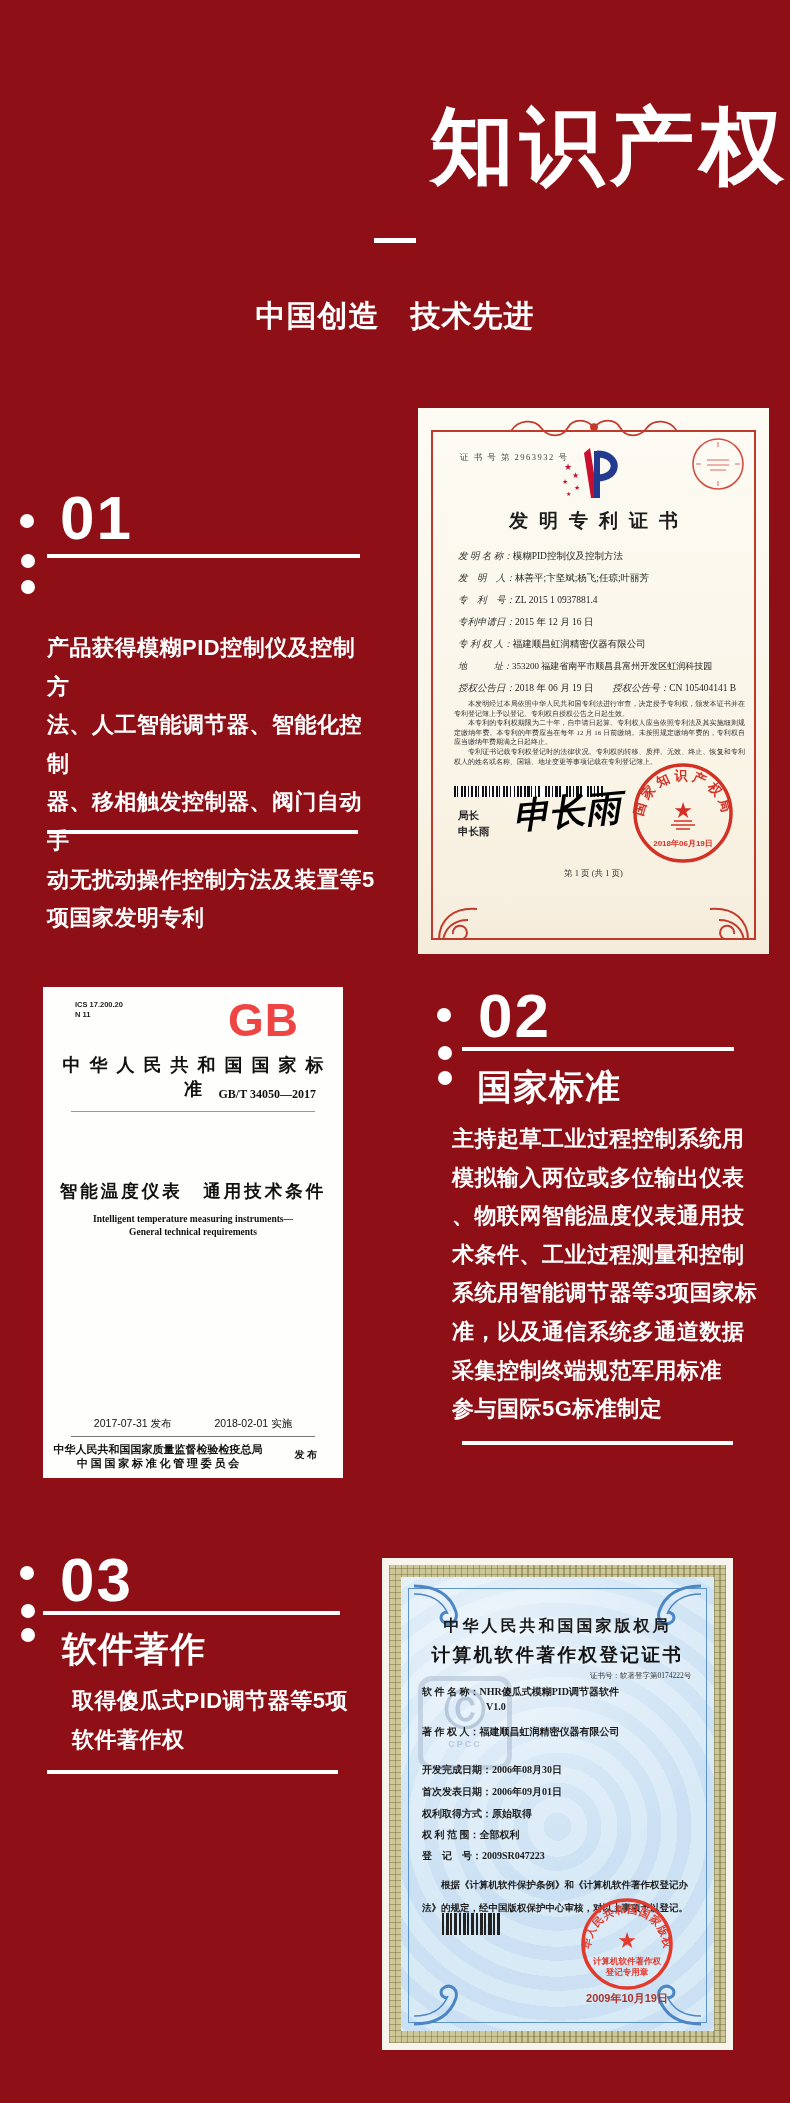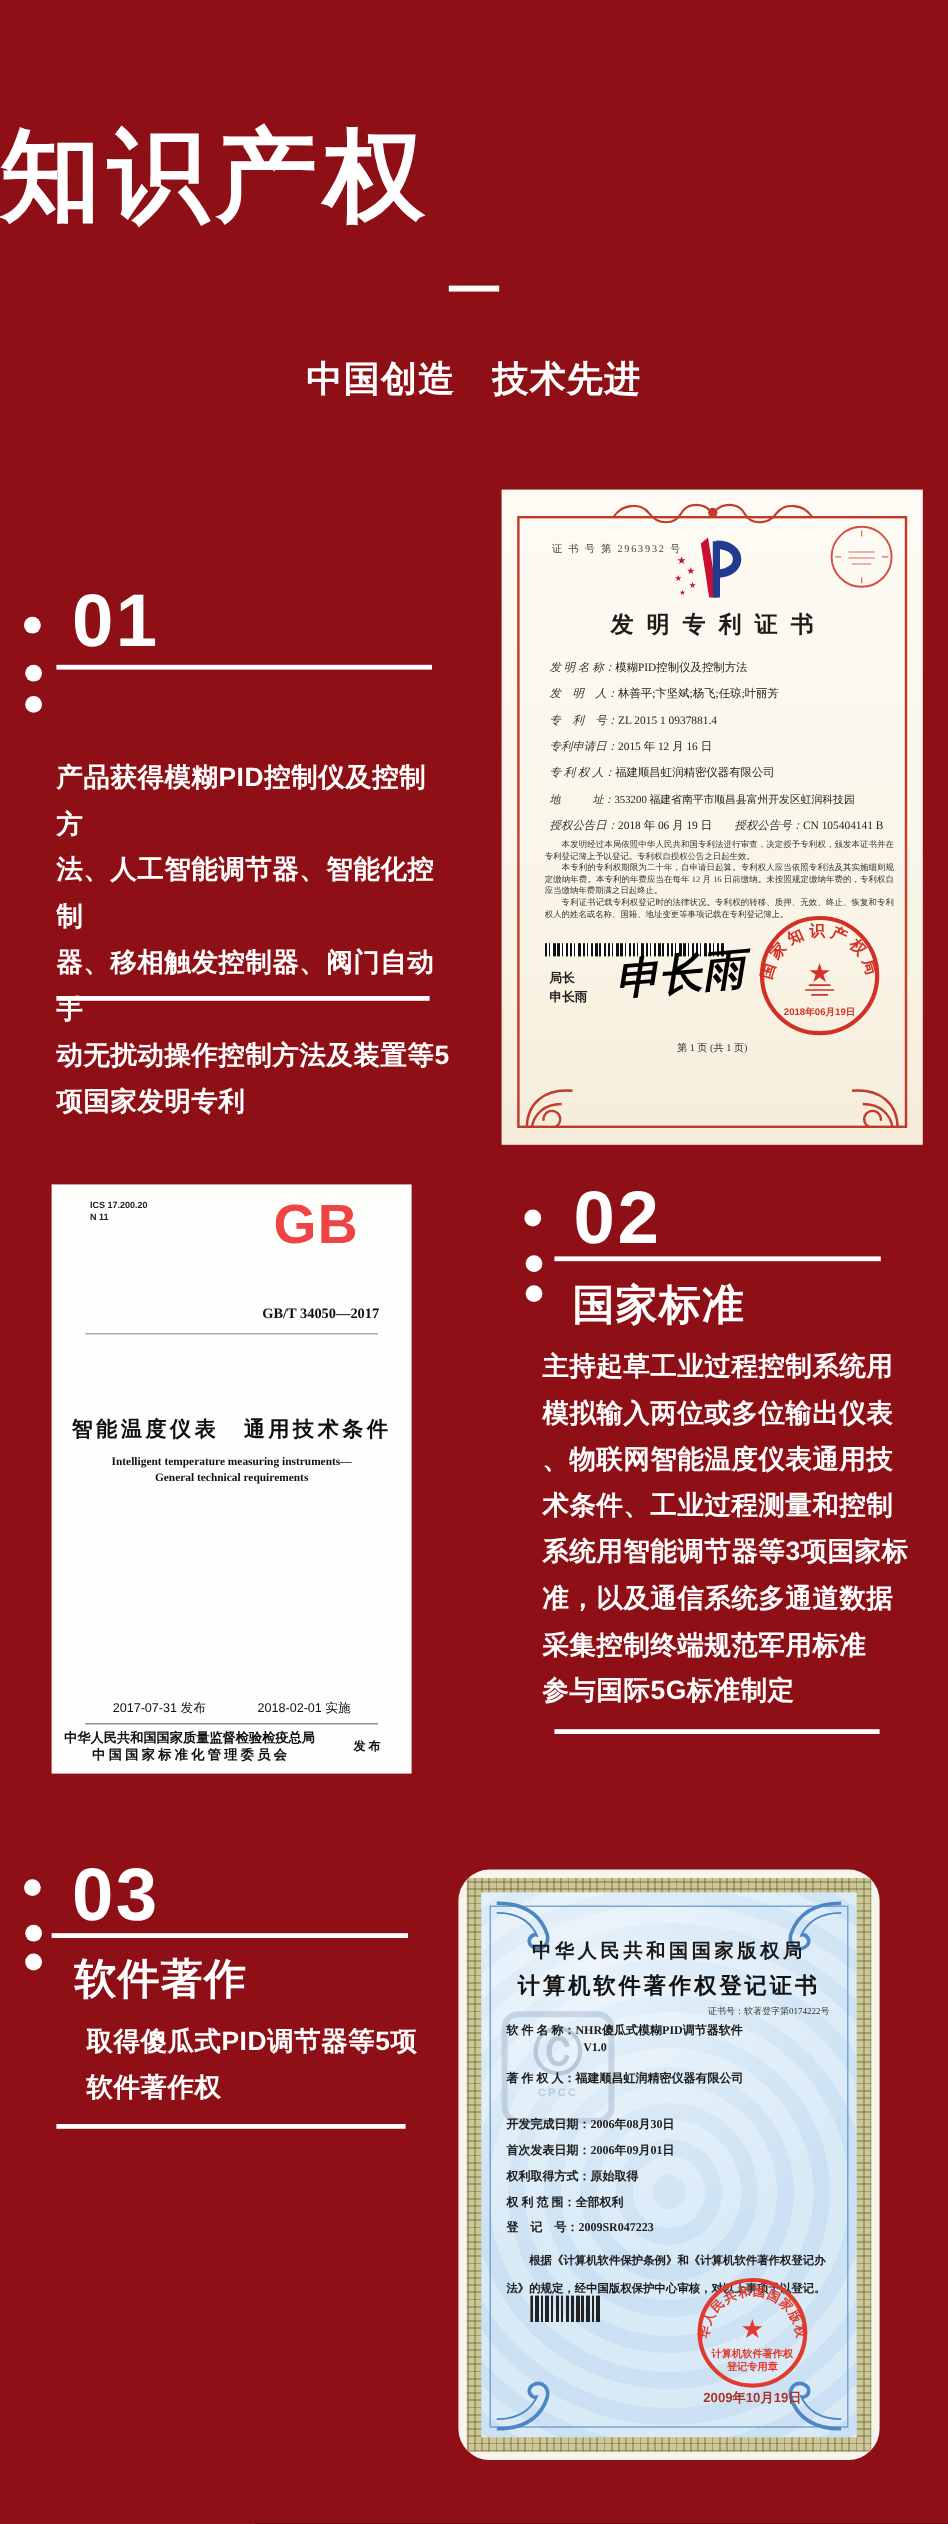--- a/index.html
+++ b/index.html
@@ -1,20 +1,20 @@
 <!DOCTYPE html>
 <html><head>
 <meta charset="utf-8">
 <style>
   html,body{margin:0;padding:0;background:#5c0a0e;}
   #page{position:relative;width:790px;height:2103px;background:#8E1016;overflow:hidden;
         font-family:"Liberation Sans",sans-serif;color:#fff;}
   .abs{position:absolute;}
   
-  .page-title{top:104px;left:0;right:0;text-align:left;font-size:84px;font-weight:700;
+  .page-title{top:104px;left:0;right:0;text-align:right;font-size:84px;font-weight:700;
               letter-spacing:6px;padding-left:0;line-height:1;}
   .title-dash{top:238px;left:374px;width:42px;height:5px;background:#fff;}
   .page-subtitle{top:296px;left:0;right:0;text-align:center;font-size:30px;font-weight:600;letter-spacing:1px;}
   
   .dot{width:14px;height:14px;border-radius:50%;background:#fff;}
   .sec-num{font-size:62px;font-weight:700;line-height:1;letter-spacing:2px;}
   .sec-rule{height:4px;background:#fff;}
   .sec-heading{font-size:35px;font-weight:700;letter-spacing:1px;}
   .sec-body{font-size:22px;line-height:38.6px;font-weight:600;white-space:pre-line;letter-spacing:0.5px;}
   .sec-divider{height:4px;background:#fff;}
@@ -46,21 +46,21 @@
   .gb-code{top:100px;right:27px;font-size:12px;font-weight:700;}
   .gb-line{top:124px;left:28px;right:28px;border-top:1px solid #999;}
   .gb-title{top:192px;left:0;right:0;text-align:center;font-size:17.5px;font-weight:700;letter-spacing:3px;color:#111;}
   .gb-en{top:226px;left:0;right:0;text-align:center;font-size:9.5px;font-weight:700;line-height:13px;color:#111;}
   .gb-dates{top:430px;left:28px;right:28px;display:flex;justify-content:center;
             font-size:10.5px;font-weight:400;gap:43px;}
   .gb-line2{top:449px;left:28px;right:28px;border-top:1px solid #777;}
   .gb-issuers{top:456px;left:0;right:70px;text-align:center;font-size:11px;font-weight:700;line-height:13.5px;color:#111;}
   .gb-fabu{top:461px;right:26px;font-size:10px;font-weight:700;color:#111;}
   
-  .sw{background:#F6F4EC;border-radius:26px;}
+  .sw{background:#F6F4EC;}
   .sw-band{position:absolute;top:7px;left:7px;right:7px;bottom:7px;background:#CDC697;
      background-image:repeating-linear-gradient(90deg,rgba(96,90,44,.38) 0 1.5px,transparent 1.5px 6px),
                       repeating-linear-gradient(0deg,rgba(96,90,44,.38) 0 1.5px,transparent 1.5px 6px);}
   .sw-paper{position:absolute;top:19px;left:19px;right:19px;bottom:19px;background:#D9EAF7;
      background-image:radial-gradient(circle at 30% 15%,rgba(255,255,255,.55),transparent 55%),
                       repeating-radial-gradient(circle at 50% 55%,rgba(168,203,233,.28) 0 14px,transparent 14px 30px);}
   .sw-frame{position:absolute;top:30px;left:26px;right:26px;bottom:27px;border:1.5px solid #5E94CC;}
   .sw-corner{position:absolute;width:58px;height:46px;}
   .sw-authority{top:58px;left:0;right:0;text-align:center;font-size:16px;font-weight:700;
                 letter-spacing:3px;color:#1b1b1b;}
@@ -190,20 +190,21 @@
     </svg>
     <div class="abs pc-footer serifize">第 1 页 (共 1 页)</div>
   </div>
 
   <div class="cert gb" style="left:43px;top:987px;width:300px;height:491px;">
     <div class="abs gb-ics">
       <div>ICS 17.200.20</div>
       <div>N 11</div>
     </div>
     <div class="abs gb-logo">GB</div>
+    <div class="abs gb-header serifize">中华人民共和国国家标准</div>
     <div class="abs gb-code serifize">GB/T 34050—2017</div>
     <div class="abs gb-line"></div>
     <div class="abs gb-en serifize">
       <div>Intelligent temperature measuring instruments—</div>
       <div>General technical requirements</div>
     </div>
     <div class="abs gb-title">智能温度仪表　通用技术条件</div>
     <div class="abs gb-dates">
       <span>2017-07-31 发布</span>
       <span>2018-02-01 实施</span>

